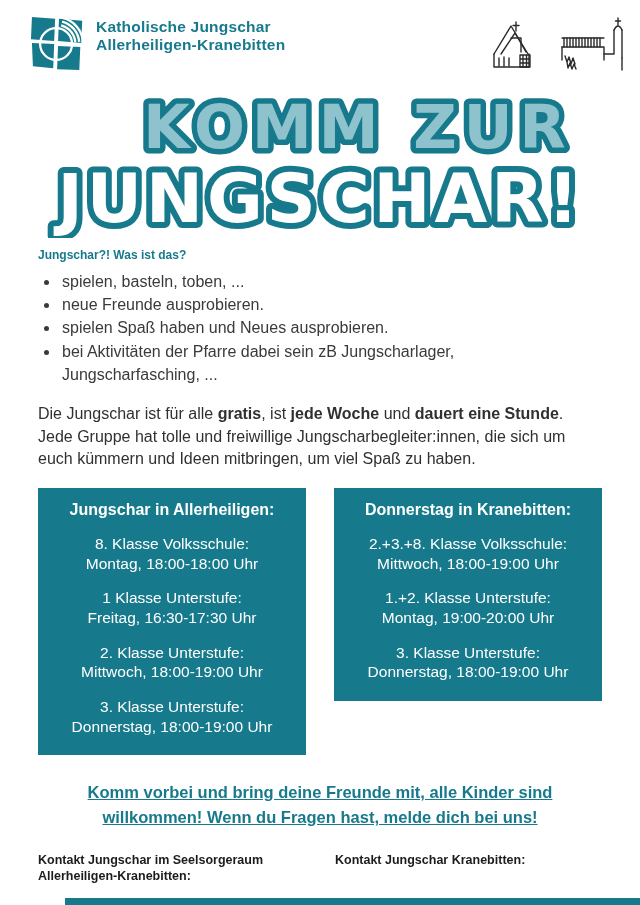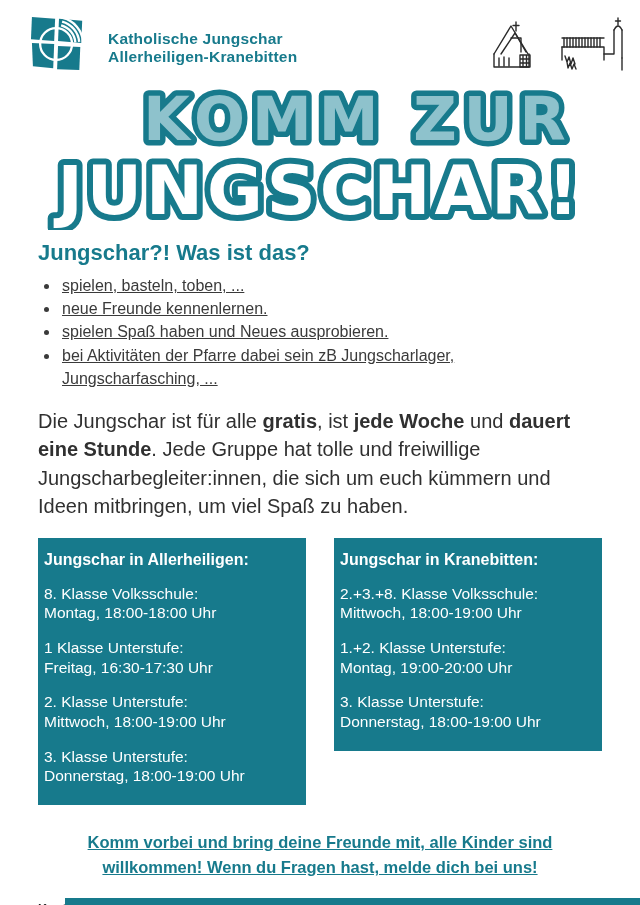--- a/index.html
+++ b/index.html
@@ -12,70 +12,69 @@
     overflow: hidden;
   }
   
   .top-row {
     display: flex;
     justify-content: space-between;
     align-items: flex-start;
     padding: 14px 8px 0 30px;
     height: 66px;
   }
-  .brand { display: flex; align-items: center; gap: 20px; }
+  .brand { display: flex; align-items: flex-start; gap: 8px; }
   .org-name {
     color: #177a8c;
     font-weight: bold;
     font-size: 15.5px;
     line-height: 1.18;
     letter-spacing: .2px;
     padding-top: 4px;
   }
   
-  .title-block { text-align: left; margin-top: 0; }
+  .title-block { text-align: left; margin-top: 8px; }
   .title-block svg { display: block; margin: 0 auto; }
   
   .content { padding: 0 38px; color: #333; }
   .intro-heading {
     color: #177a8c;
     font-weight: bold;
-    font-size: 22px;
+    font-size: 12px;
     margin: 10px 0 8px 0;
   }
   ul.benefits {
     margin: 0 16px 0 4px;
     padding-left: 18px;
     font-size: 16px;
     line-height: 1.45;
     color: #3a3a3a;
-    text-decoration: underline;
   }
   ul.benefits li { padding-left: 2px; }
   .paragraph {
     margin-top: 17px;
-    font-size: 20px;
+    font-size: 16px;
     line-height: 1.42;
     color: #303030;
   }
   .paragraph b { font-weight: bold; }
   
   .boxes {
     display: flex;
     gap: 28px;
     margin: 17px 38px 0 38px;
     align-items: flex-start;
   }
   .schedule-box {
     background: #177a8c;
     color: #ffffff;
     width: 268px;
     box-sizing: border-box;
     padding: 13px 6px 4px 6px;
-    text-align: left;
+    text-align: center;
   }
   .schedule-box .box-title {
     font-weight: bold;
     font-size: 16px;
     margin-bottom: 15px;
   }
   .schedule-entry { margin-bottom: 15px; font-size: 15.5px; line-height: 1.27; }
   
   .invitation {
     margin: 25px 55px 0 55px;
@@ -163,21 +162,21 @@
     <svg width="640" height="150" viewBox="0 0 640 150">
       <text x="358" y="60" text-anchor="middle" font-family="DejaVu Sans, sans-serif" font-weight="bold" font-size="60" letter-spacing="7" fill="#8ec2cc" stroke="#177a8c" stroke-width="11" paint-order="stroke" stroke-linejoin="round">KOMM ZUR</text>
       <text x="320" y="134" text-anchor="middle" font-family="DejaVu Sans, sans-serif" font-weight="bold" font-size="68" letter-spacing="4" fill="#ffffff" stroke="#177a8c" stroke-width="12" paint-order="stroke" stroke-linejoin="round">JUNGSCHAR!</text>
     </svg>
   </div>
 
   <div class="content">
     <div class="intro-heading">Jungschar?! Was ist das?</div>
     <ul class="benefits">
       <li>spielen, basteln, toben, ...</li>
-      <li>neue Freunde kennenlernen.</li>
+      <li>neue Freunde ausprobieren.</li>
       <li>spielen Spaß haben und Neues ausprobieren.</li>
       <li>bei Aktivitäten der Pfarre dabei sein zB Jungscharlager, Jungscharfasching, ...</li>
     </ul>
     <div class="paragraph"><span>Die Jungschar ist für alle </span><b>gratis</b><span>, ist </span><b>jede Woche</b><span> und </span><b>dauert eine Stunde</b><span>. Jede Gruppe hat tolle und freiwillige Jungscharbegleiter:innen, die sich um euch kümmern und Ideen mitbringen, um viel Spaß zu haben.</span></div>
   </div>
 
   <div class="boxes">
     <div class="schedule-box">
       <div class="box-title">Jungschar in Allerheiligen:</div>
       <div class="schedule-entry">
@@ -191,21 +190,21 @@
       <div class="schedule-entry">
         <div>2. Klasse Unterstufe:</div>
         <div>Mittwoch, 18:00-19:00 Uhr</div>
       </div>
       <div class="schedule-entry">
         <div>3. Klasse Unterstufe:</div>
         <div>Donnerstag, 18:00-19:00 Uhr</div>
       </div>
     </div>
     <div class="schedule-box">
-      <div class="box-title">Jungschar in Kranebitten:</div>
+      <div class="box-title">Donnerstag in Kranebitten:</div>
       <div class="schedule-entry">
         <div>2.+3.+8. Klasse Volksschule:</div>
         <div>Mittwoch, 18:00-19:00 Uhr</div>
       </div>
       <div class="schedule-entry">
         <div>1.+2. Klasse Unterstufe:</div>
         <div>Montag, 19:00-20:00 Uhr</div>
       </div>
       <div class="schedule-entry">
         <div>3. Klasse Unterstufe:</div>

